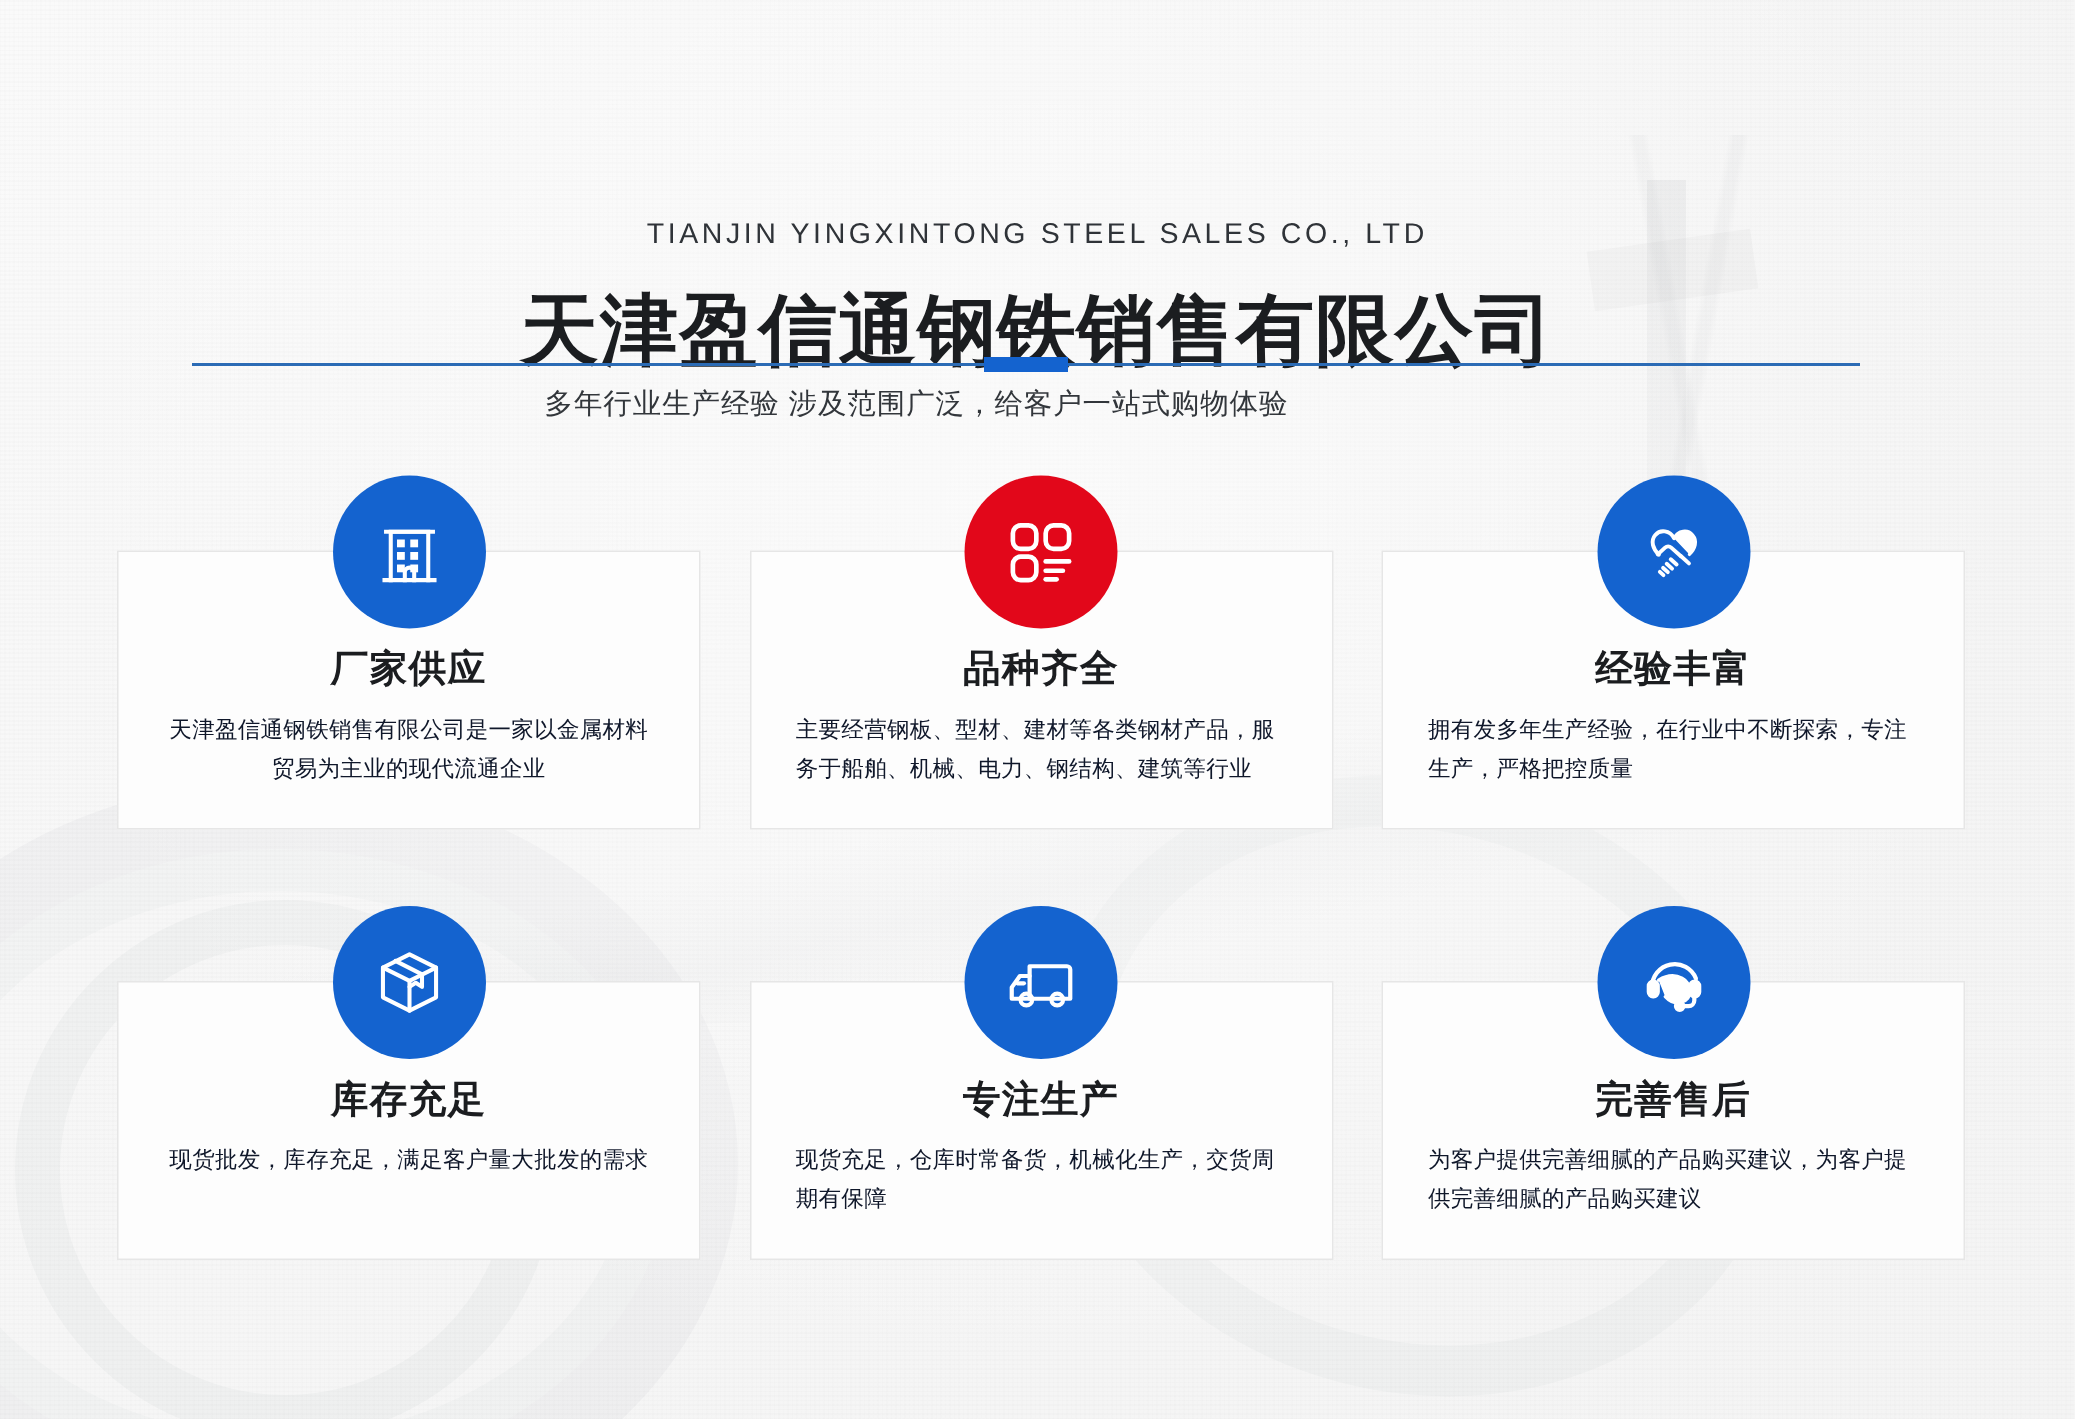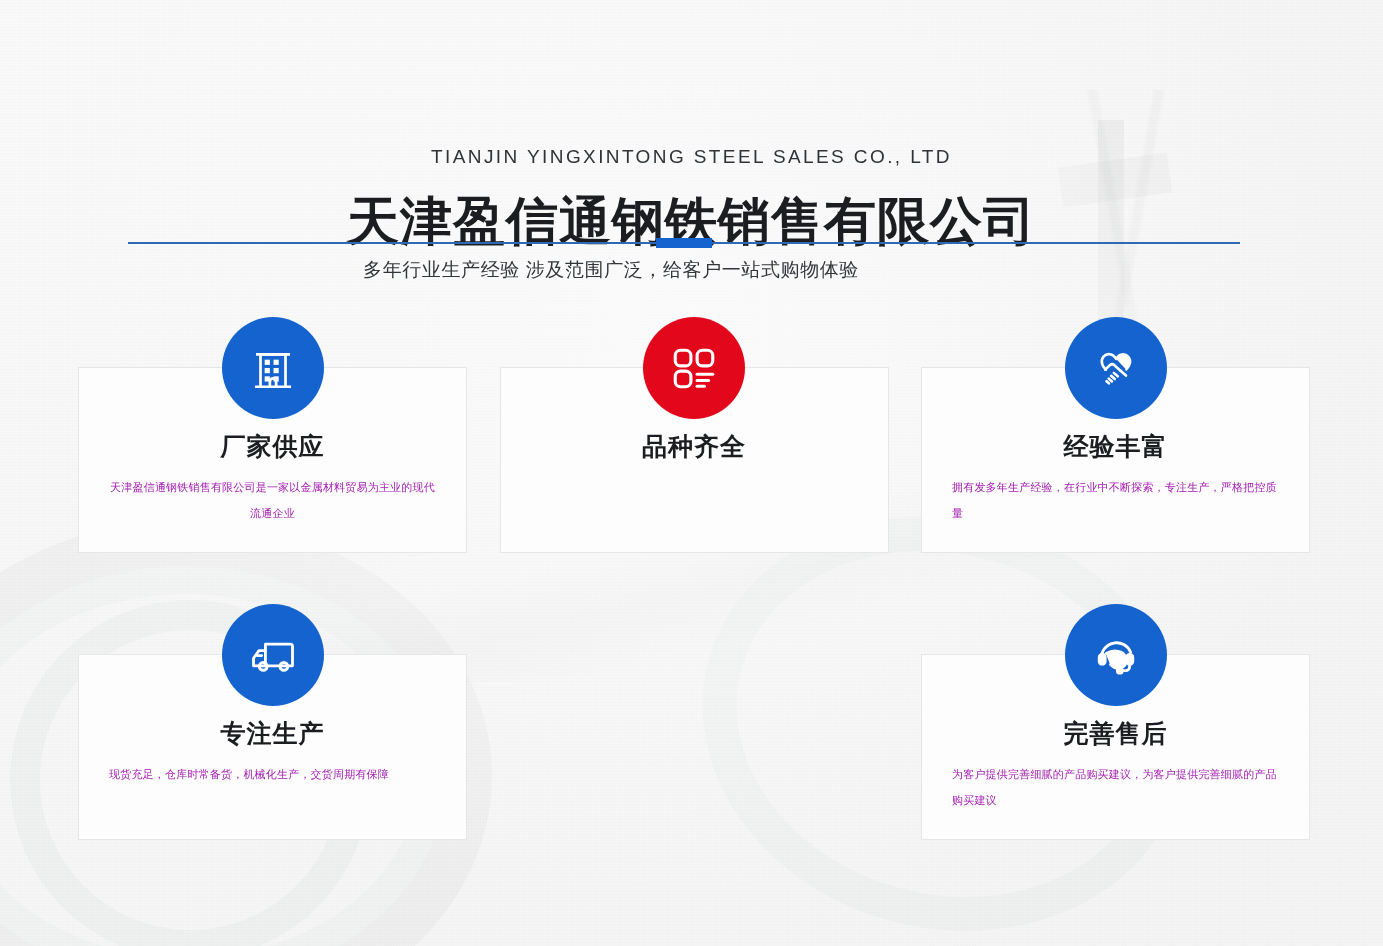--- a/index.html
+++ b/index.html
@@ -210,22 +210,22 @@
     text-align: center;
     font-size: 25px;
     font-weight: 700;
     color: #1b1d20;
     letter-spacing: 1px;
     line-height: 34px;
     margin: 0 0 10px;
     font-family: Liberation Serif, serif;
   }
   .card-desc {
-    font-size: 11px;
-    color: #a21caf;
+    font-size: 15px;
+    color: #0f172a;
     line-height: 26px;
     letter-spacing: 0.2px;
     margin: 0;
   }
   .card-desc.center { text-align: center; }
 </style>
 </head>
 <body>
 
 <div id="page">
@@ -278,20 +278,21 @@
           <svg width="50" height="50" viewBox="0 0 48 48" fill="none" stroke="#ffffff" stroke-width="3" stroke-linecap="round">
             <rect x="6" y="7" width="15" height="15" rx="5"></rect>
             <rect x="27" y="7" width="15" height="15" rx="5"></rect>
             <rect x="6" y="27" width="15" height="15" rx="5"></rect>
             <path d="M27 30h15"></path>
             <path d="M27 36h11"></path>
             <path d="M27 41.5h7"></path>
           </svg>
         </div>
         <h2 class="card-title">品种齐全</h2>
+        <p class="card-desc">主要经营钢板、型材、建材等各类钢材产品，服务于船舶、机械、电力、钢结构、建筑等行业</p>
       </div>
 
       <div class="card">
         <div class="icon-badge">
           <svg width="52" height="52" viewBox="0 0 48 48" fill="none" stroke="#ffffff" stroke-width="2.4" stroke-linecap="round" stroke-linejoin="round">
             <path d="M24 15.5c2.5-5 8.5-5.5 11.5-2 3.2 3.7 1.5 8.6-2 12" fill="#ffffff" stroke="#ffffff" stroke-width="2"></path>
             <path d="M24 15.5C21.5 10.5 15.5 10 12.5 13.5c-3.2 3.7-1.4 8.8 2.2 12.1"></path>
             <path d="M14 25.5l4.5-4.2c1.1-1 2.7-1 3.8 0l5.8 5.2" fill="none"></path>
             <path d="M22 28.5l3.6 3.2"></path>
             <path d="M19.5 31.2l3.3 3"></path>
@@ -301,20 +302,33 @@
           </svg>
         </div>
         <h2 class="card-title">经验丰富</h2>
         <p class="card-desc">拥有发多年生产经验，在行业中不断探索，专注生产，严格把控质量</p>
       </div>
 
     </div>
 
     <div class="row">
 
+      <div class="card">
+        <div class="icon-badge">
+          <svg width="50" height="50" viewBox="0 0 48 48" fill="none" stroke="#ffffff" stroke-width="2.6" stroke-linecap="round" stroke-linejoin="round">
+            <path d="M24 6l17 8.5v19L24 42 7 33.5v-19L24 6z"></path>
+            <path d="M7 14.5L24 23l17-8.5"></path>
+            <path d="M24 23v19"></path>
+            <path d="M15 10.2l17 8.6"></path>
+            <path d="M32 18.8v8l-4-2.6-4 2.6"></path>
+          </svg>
+        </div>
+        <h2 class="card-title">库存充足</h2>
+        <p class="card-desc center">现货批发，库存充足，满足客户量大批发的需求</p>
+      </div>
 
       <div class="card">
         <div class="icon-badge">
           <svg width="52" height="52" viewBox="0 0 48 48" fill="none" stroke="#ffffff" stroke-width="2.6" stroke-linecap="round" stroke-linejoin="round">
             <path d="M17 14h23a2 2 0 0 1 2 2v18H17V14z"></path>
             <path d="M17 20h-6l-5 7v7h11"></path>
             <circle cx="15" cy="34.5" r="3.6"></circle>
             <circle cx="34" cy="34.5" r="3.6"></circle>
             <path d="M9.5 24.5h4"></path>
           </svg>

